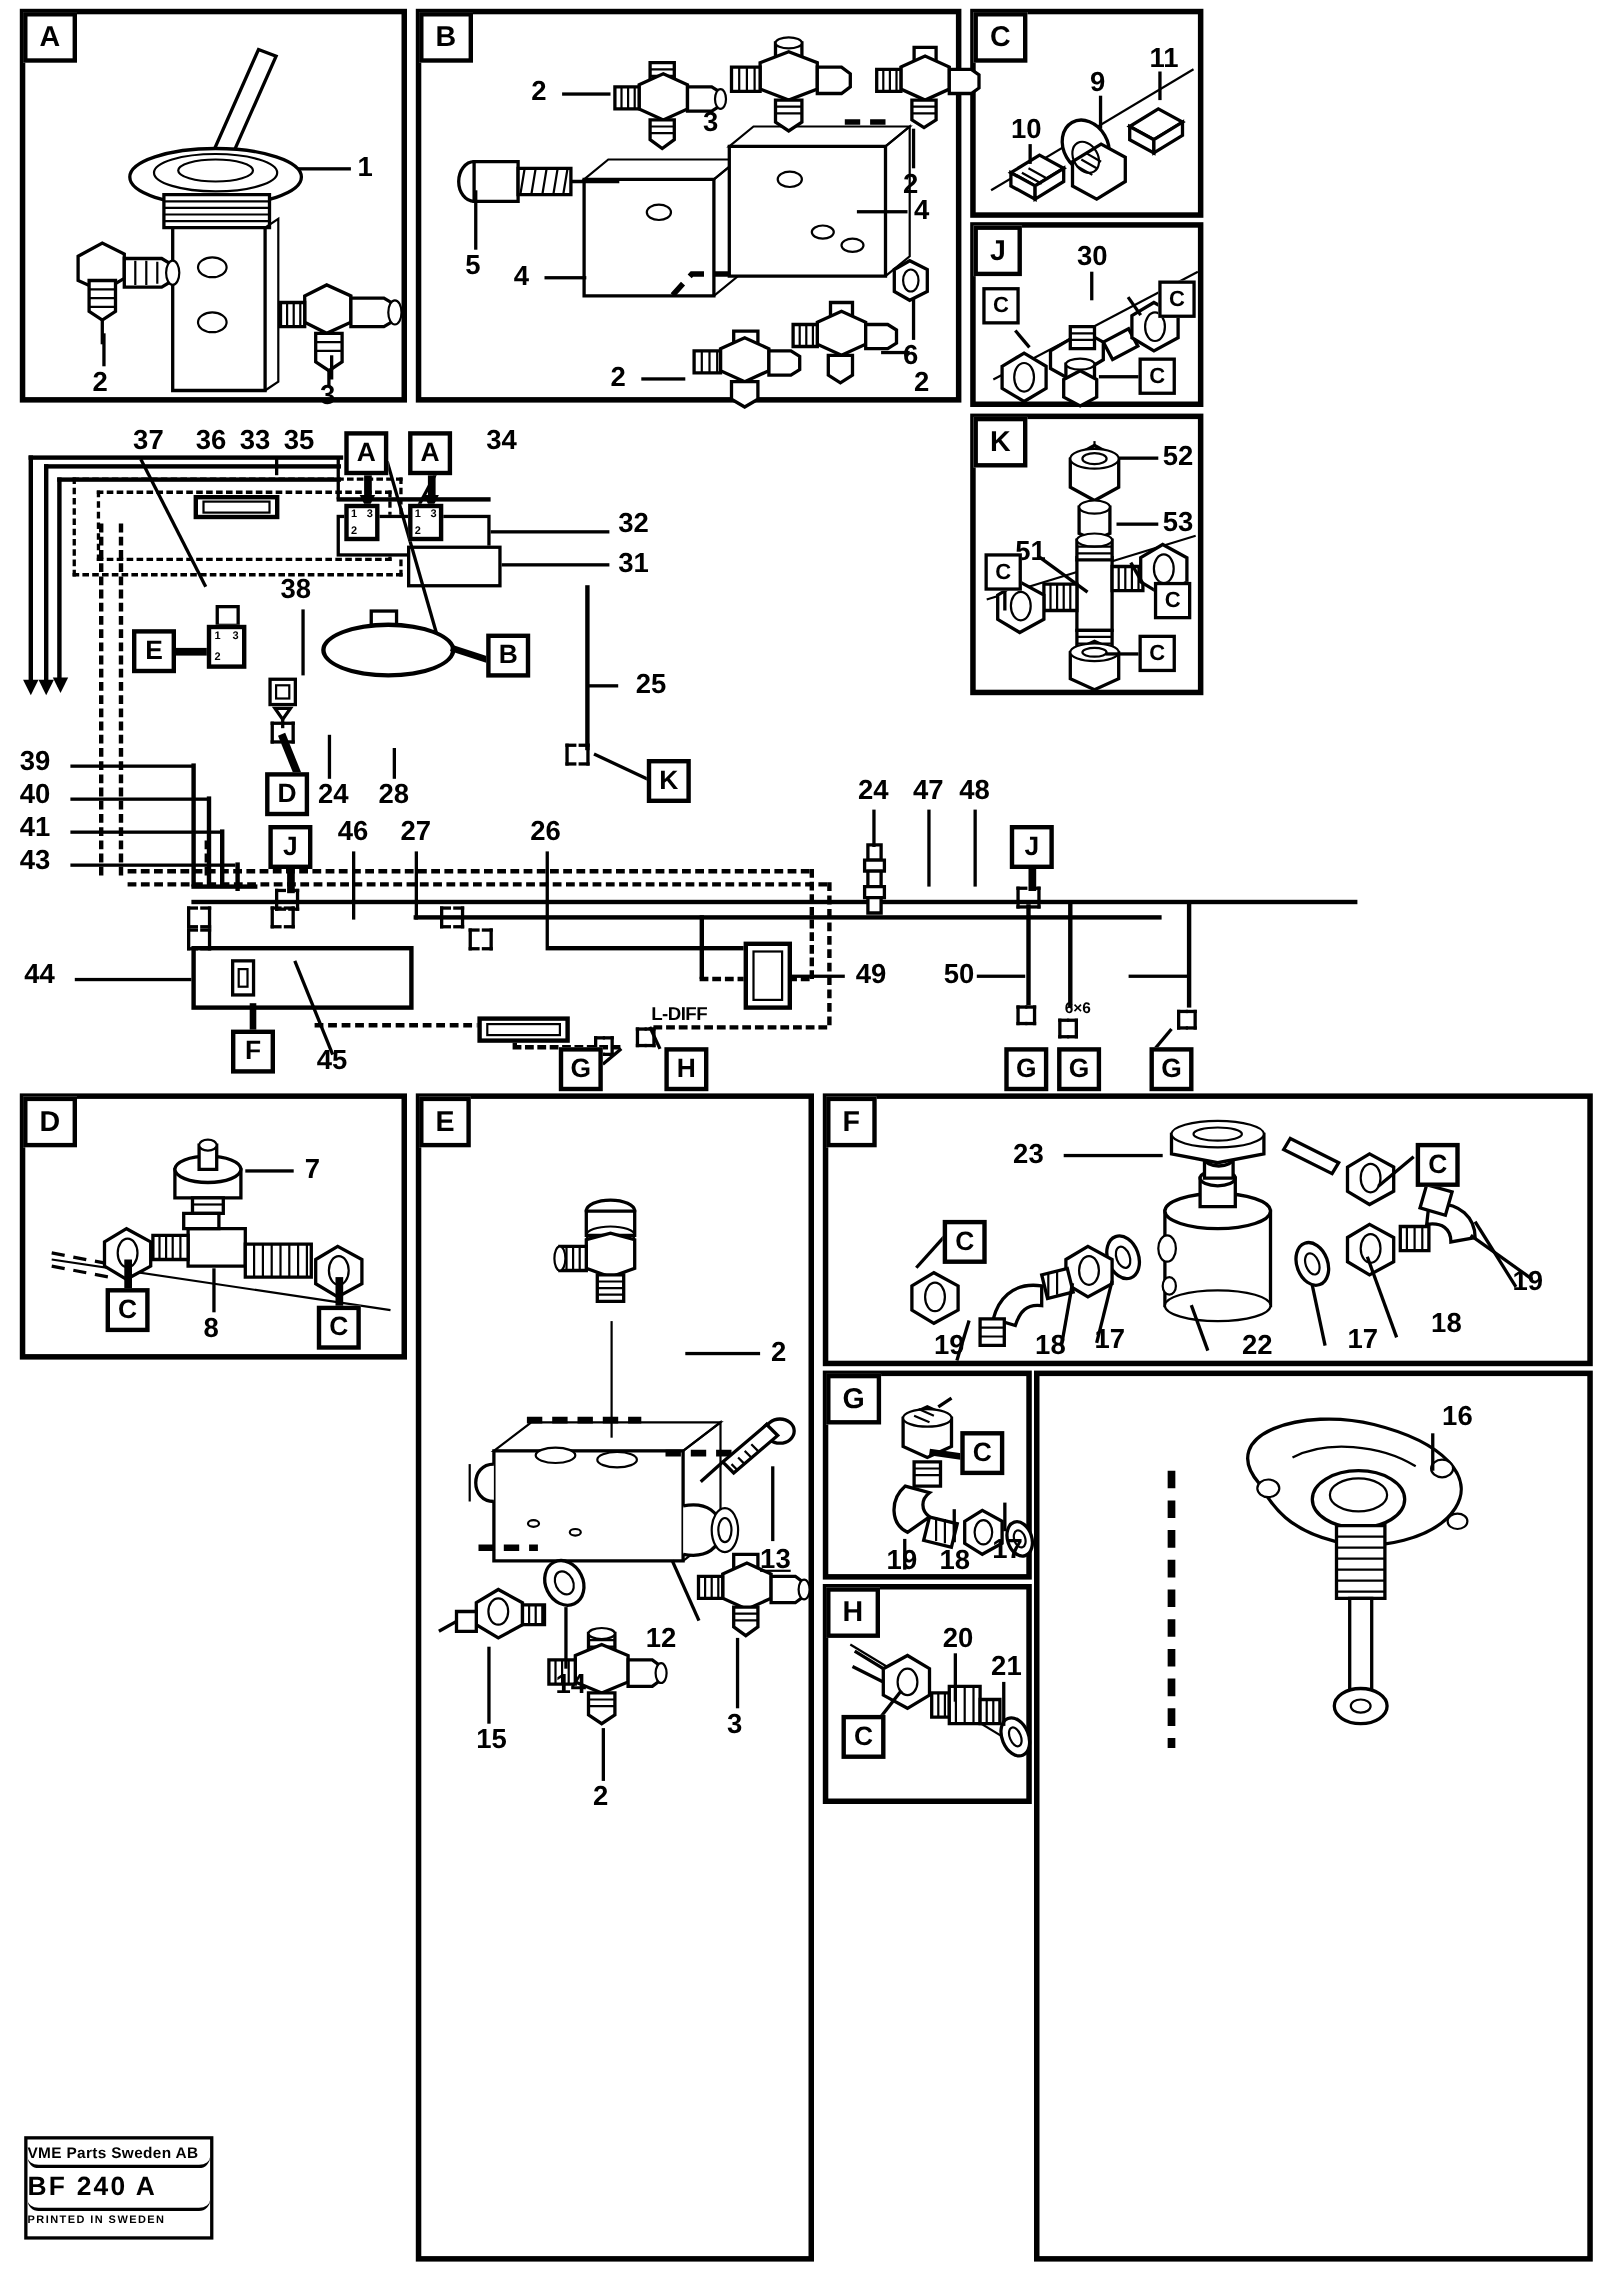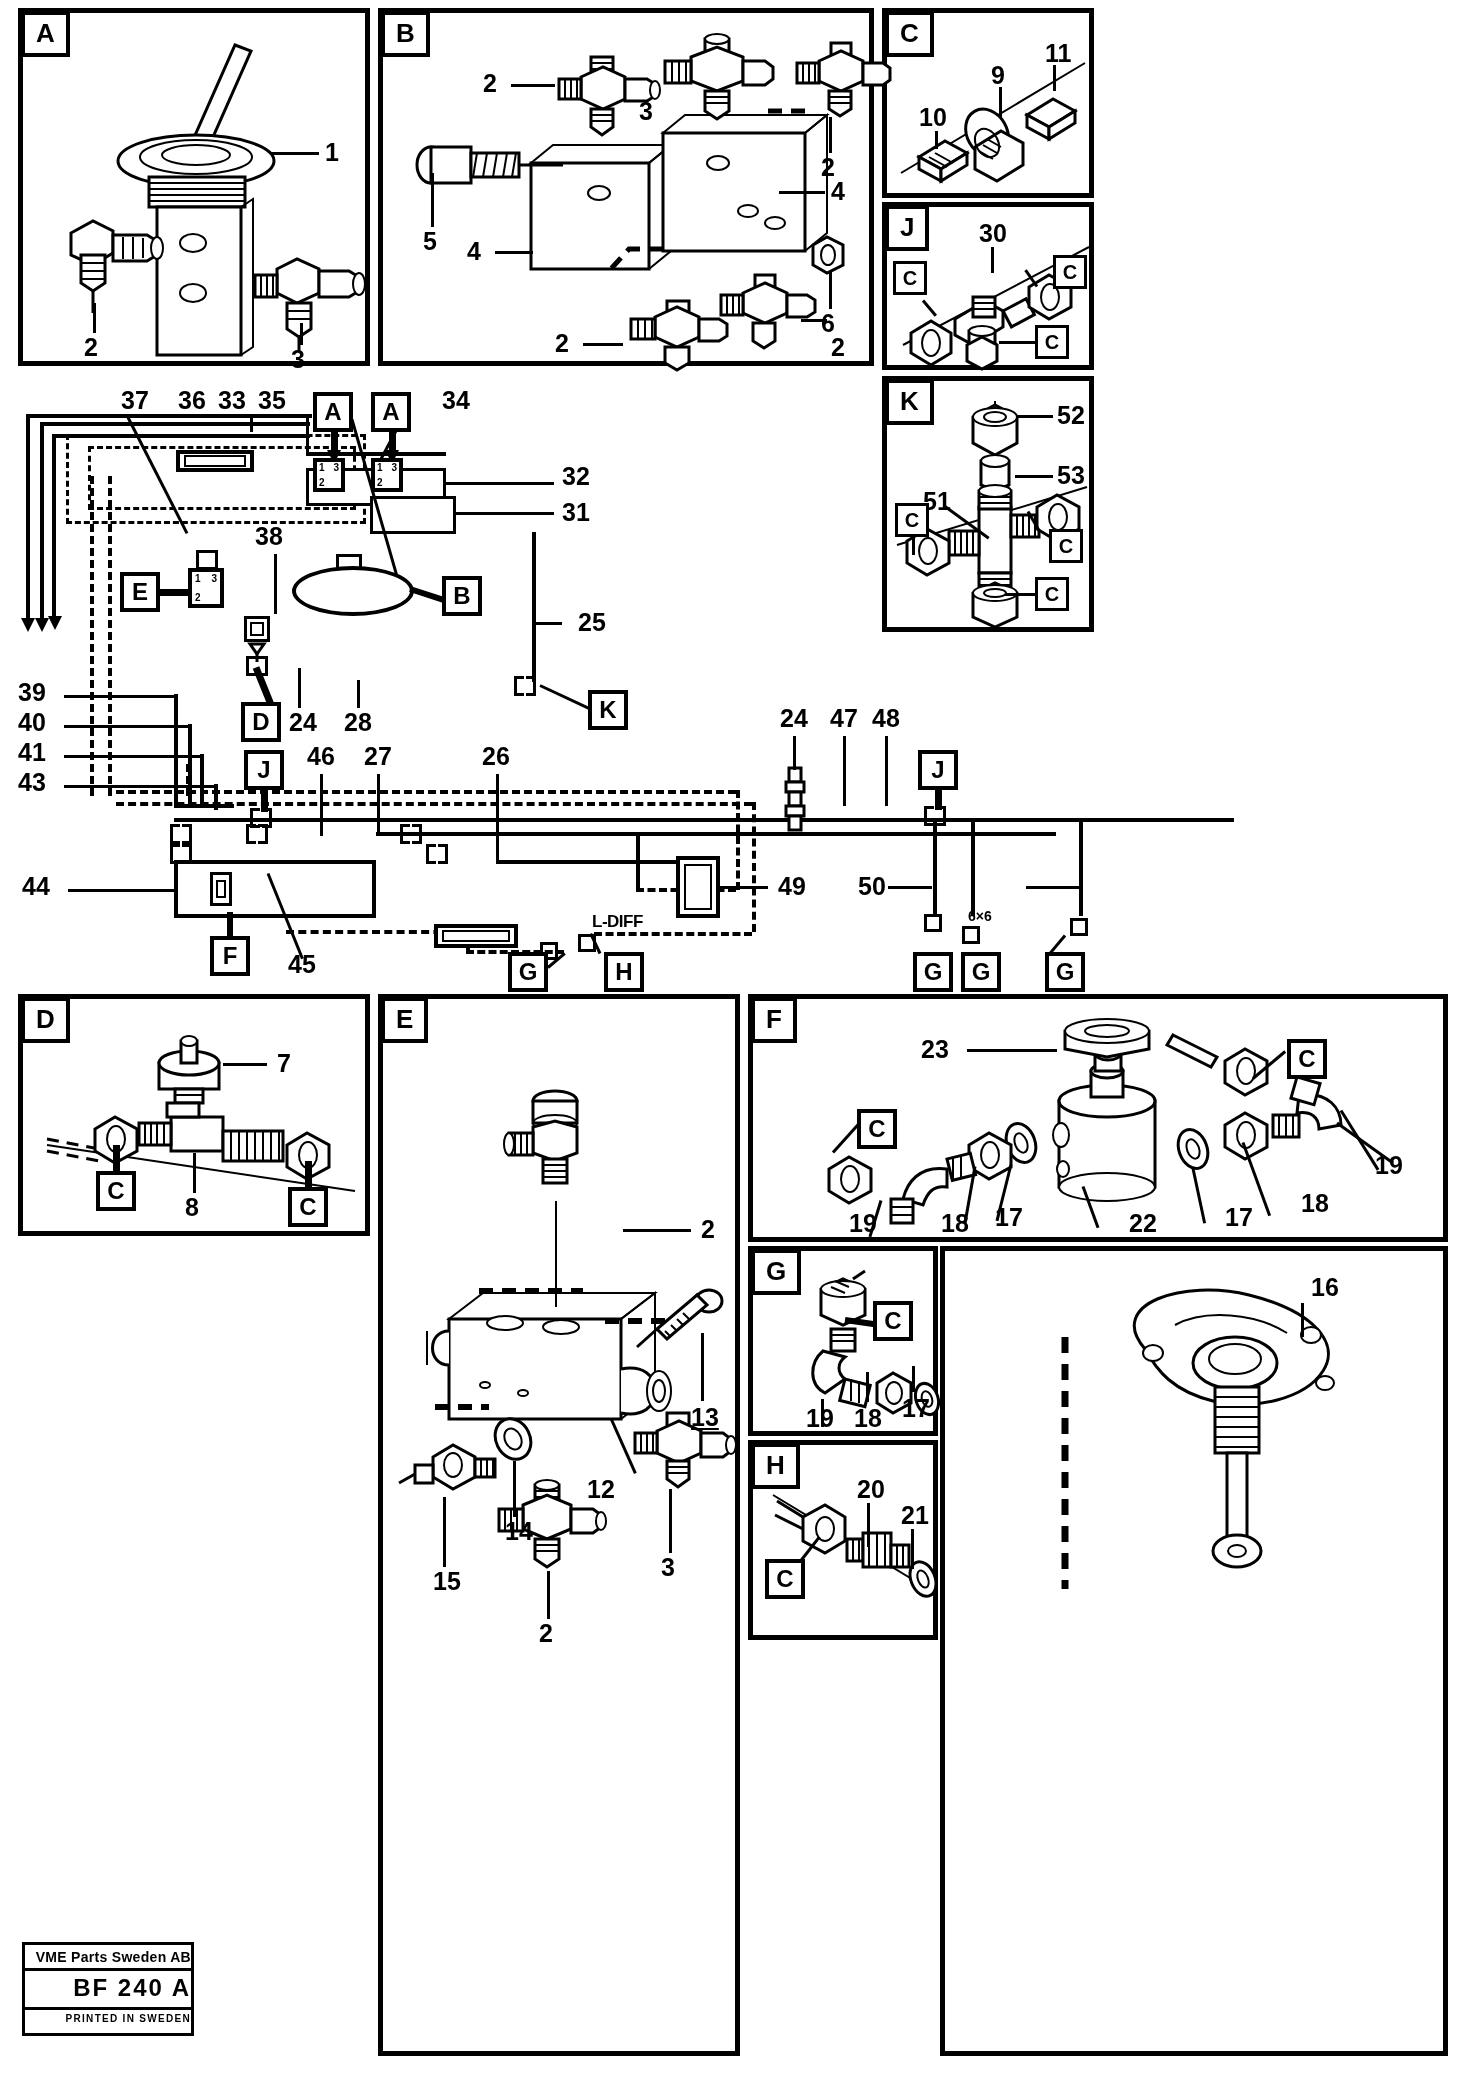--- a/index.html
+++ b/index.html
@@ -124,21 +124,21 @@
     border-top:14px solid #000;
   }
 
   
   #titleblock {
     position:absolute;
     border:3px solid #000;
     background:#fff;
     z-index:9;
   }
-  #titleblock .tb-row { border-bottom:3px solid #000; text-align:right; }
+  #titleblock .tb-row { border-bottom:3px solid #000; text-align:left;border-radius:10px; }
   #titleblock .tb-row:last-child { border-bottom:none; }
   #tb-company { font-size:14px; font-weight:bold; letter-spacing:.3px; padding:4px 0 3px; }
   #tb-code { font-size:24px; font-weight:bold; letter-spacing:2px; padding:3px 0 5px; }
   #tb-printed { font-size:10px; font-weight:bold; letter-spacing:1.3px; padding:3px 0 3px; }
 
   
   .art { position:absolute; z-index:3; }
   svg.art { overflow:visible; }
   .st { fill:#fff; stroke:#000; stroke-width:3; }
   .st2 { fill:#fff; stroke:#000; stroke-width:2; }

